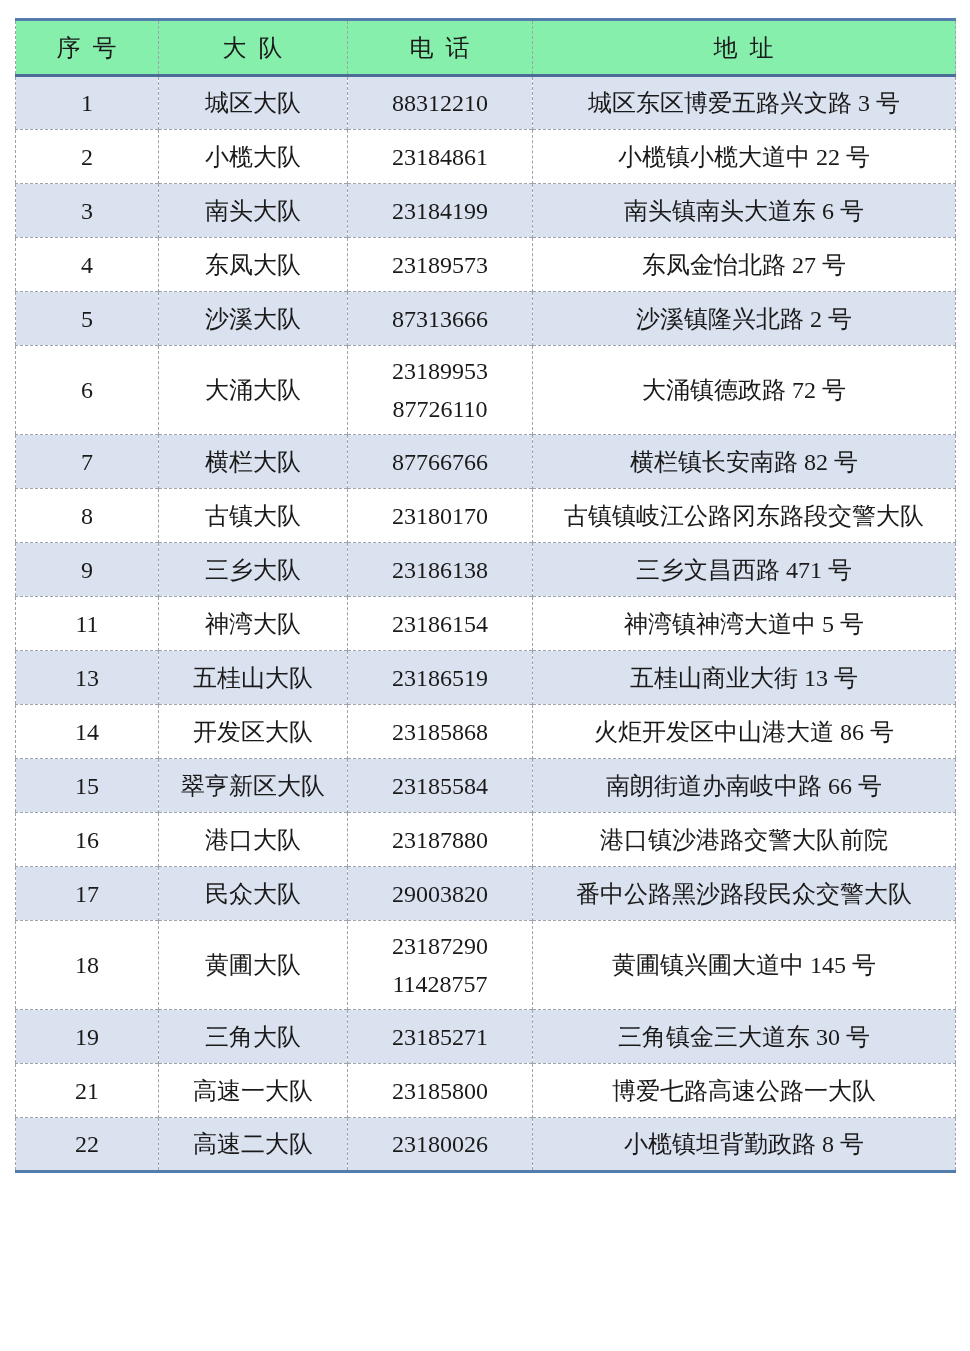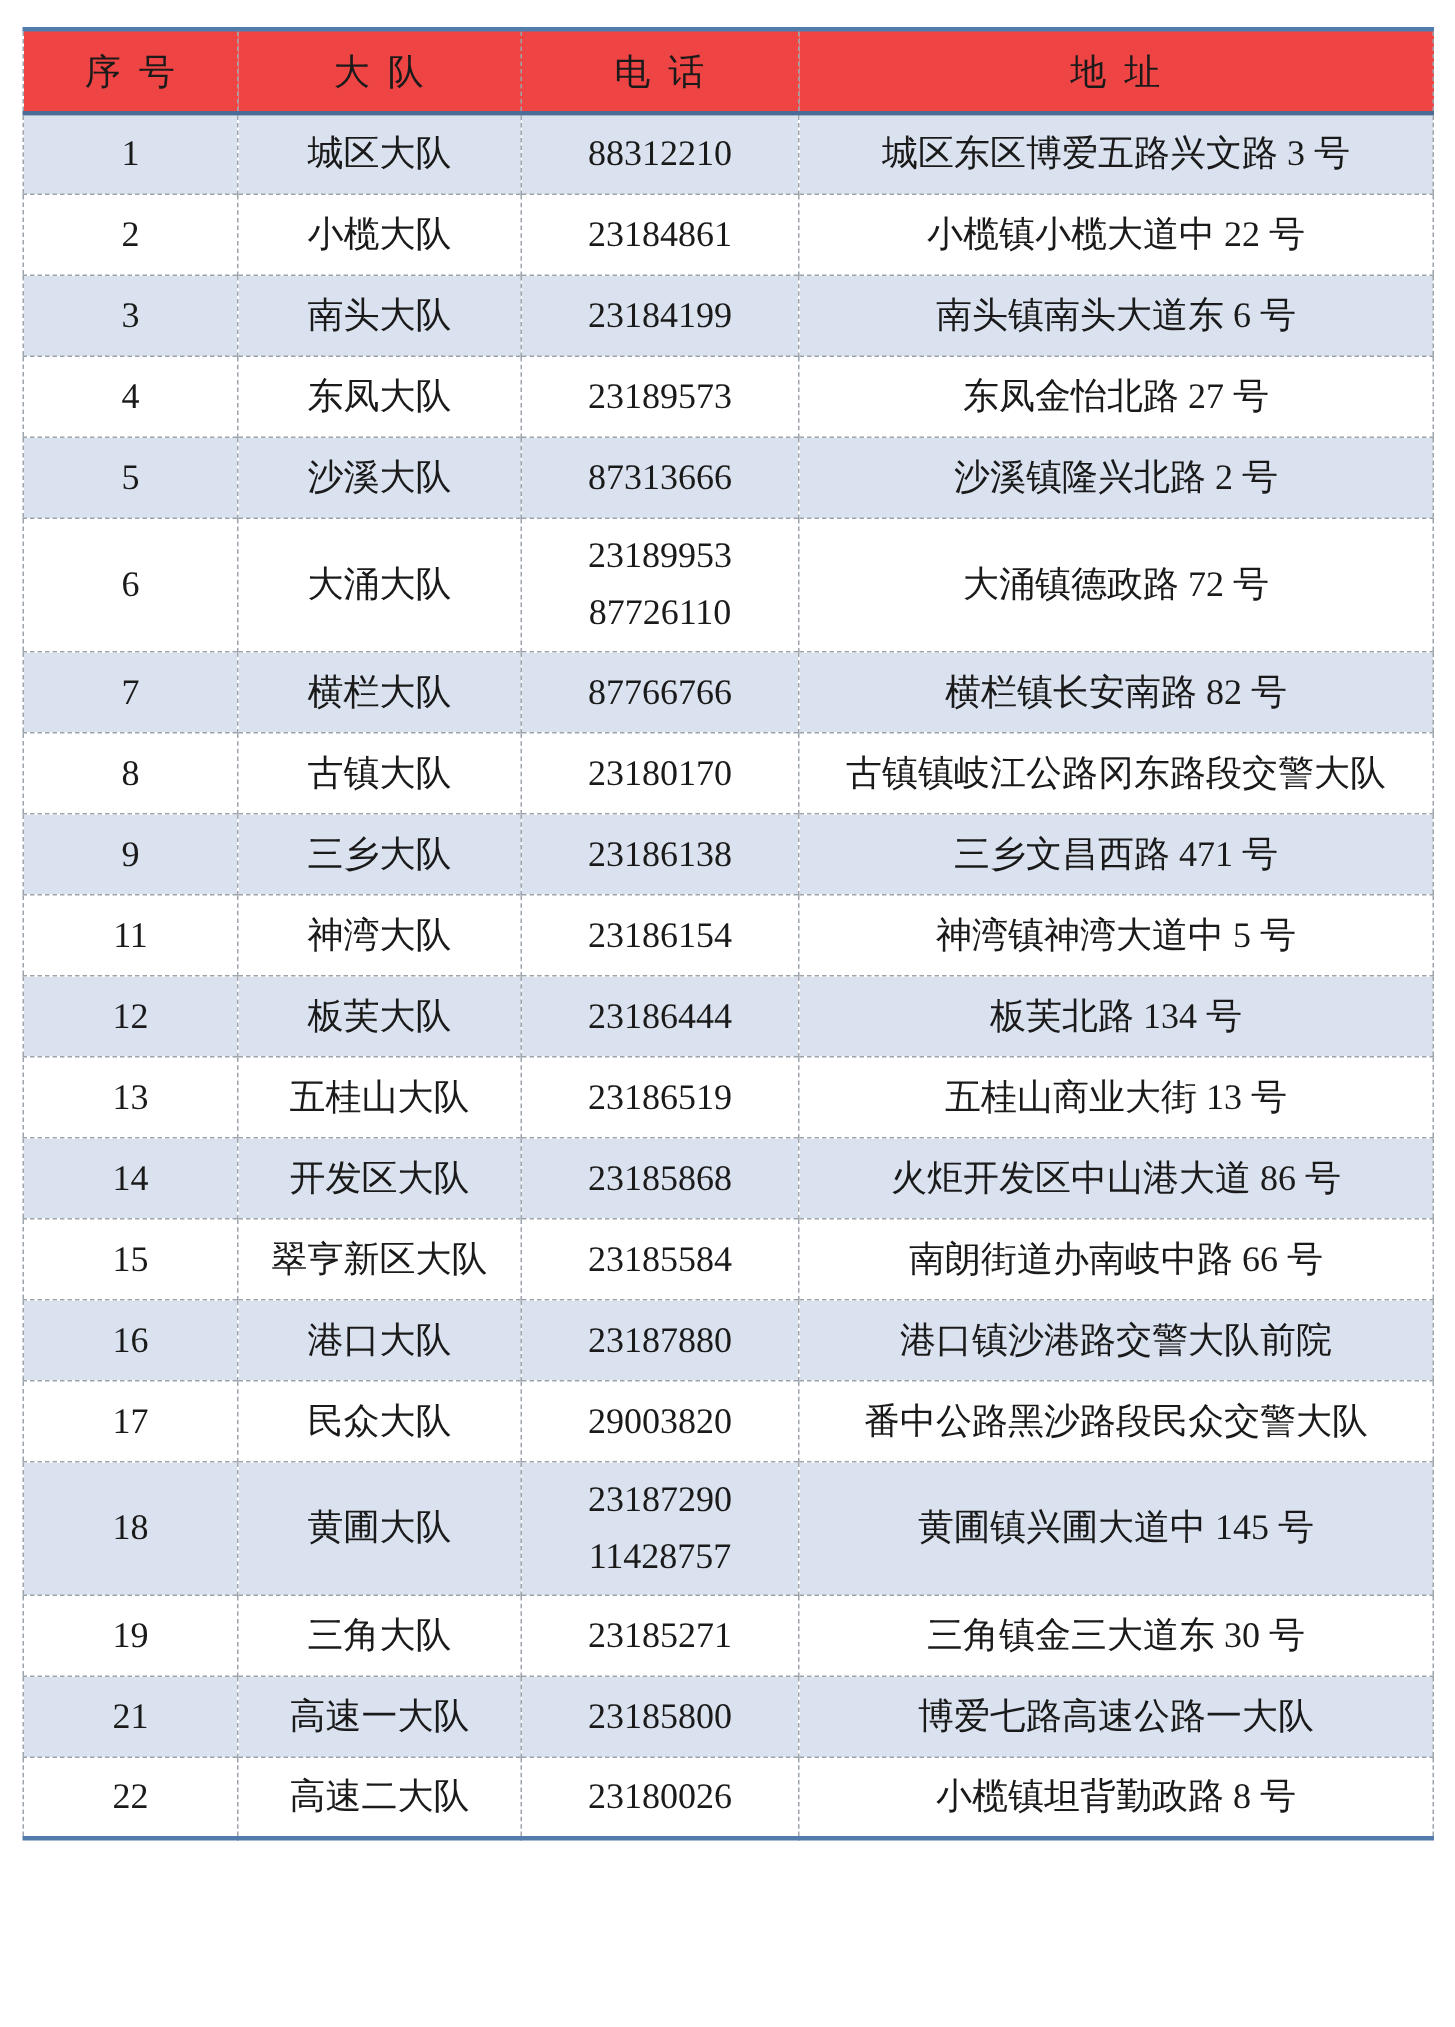--- a/index.html
+++ b/index.html
@@ -30,21 +30,21 @@
     border-bottom: 3px solid var(--accent);
     border-left: 1px dashed var(--grid);
     border-right: 1px dashed var(--grid);
   }
   col.c-no   { width: 143px; }
   col.c-name { width: 189px; }
   col.c-tel  { width: 185px; }
   col.c-addr { width: 423px; }
   thead tr {
     border-bottom: 3px solid var(--accent-dark);
-    background: #ef4444;
+    background: #86efac;
   }
   th {
     height: 56px;
     font-weight: normal;
     font-size: 24px;
     text-align: center;
     letter-spacing: 12px;
     padding-left: 12px; 
     border-left: 1px dashed var(--grid);
   }
@@ -225,34 +225,20 @@
           </td>
           <td>
             <div class="cell-line">23186154</div>
           </td>
           <td>
             <div class="cell-line">神湾镇神湾大道中 5 号</div>
           </td>
         </tr>
         <tr>
           <td>
-            <div class="cell-line">12</div>
-          </td>
-          <td>
-            <div class="cell-line">板芙大队</div>
-          </td>
-          <td>
-            <div class="cell-line">23186444</div>
-          </td>
-          <td>
-            <div class="cell-line">板芙北路 134 号</div>
-          </td>
-        </tr>
-        <tr>
-          <td>
             <div class="cell-line">13</div>
           </td>
           <td>
             <div class="cell-line">五桂山大队</div>
           </td>
           <td>
             <div class="cell-line">23186519</div>
           </td>
           <td>
             <div class="cell-line">五桂山商业大街 13 号</div>

